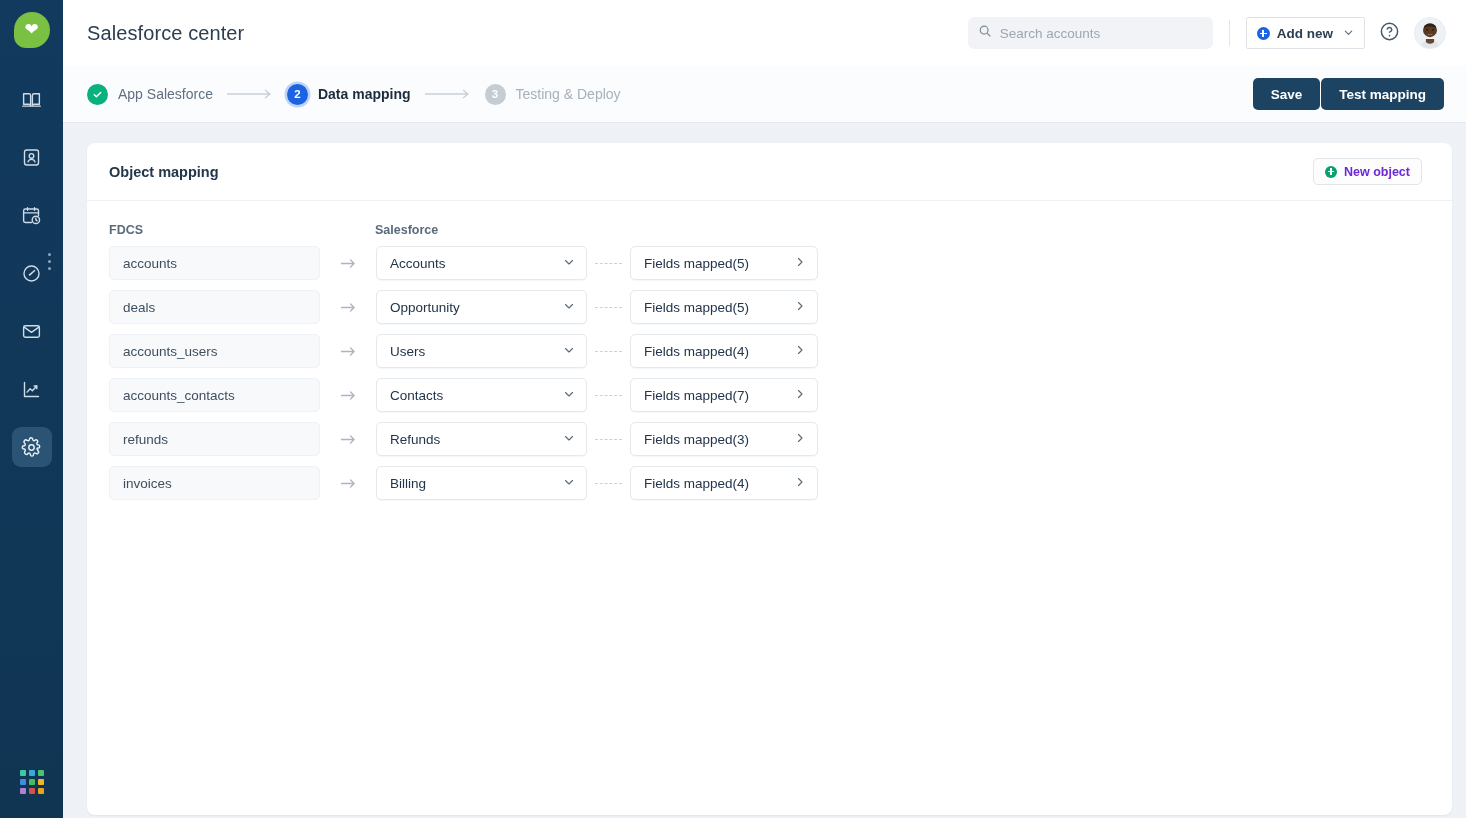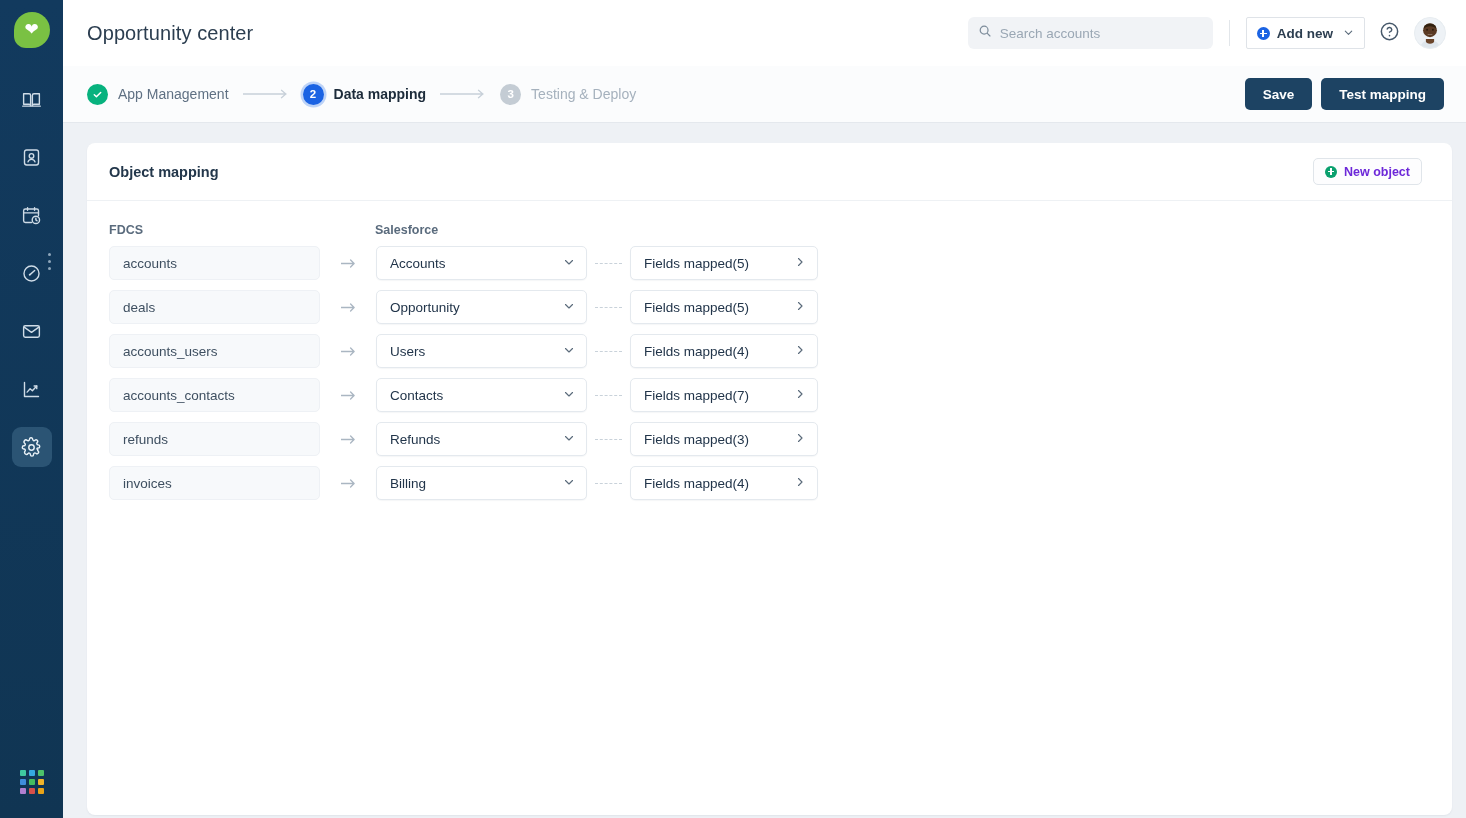--- a/index.html
+++ b/index.html
@@ -116,21 +116,21 @@
     background: #1b63e3; box-shadow: 0 0 0 2.5px #bdd3f7; font-weight: bold;
   }
   .step-circle.pending { background: #c4ccd4; font-weight: bold; }
   .step-label { font-size: 14px; color: #5f7083; }
   .step-label.current { color: #1c2b3a; font-weight: bold; }
   .step-label.pending { color: #a5b1bd; }
   .step-arrow {
     margin: 0 14px; display: flex; align-items: center; color: #c7d0d9;
   }
 
-  .stepbar-actions { margin-left: auto; display: flex; gap: 9px; }
+  .stepbar-actions { margin-left: auto; display: flex; gap: 1px; }
   .btn-dark {
     background: #1d4363; color: #ffffff; border: none; border-radius: 5px;
     height: 32px; padding: 0 18px; font-size: 13.5px; font-weight: bold; cursor: pointer;
     font-family: "Liberation Sans", sans-serif;
   }
 
   
   .content { flex: 1; padding: 20px 14px 0 24px; overflow: hidden; }
   .card {
     background: #ffffff; border-radius: 8px; height: 672px;
@@ -282,21 +282,21 @@
         <span style="background: rgb(240, 180, 41);"></span>
         <span style="background: rgb(176, 127, 208);"></span>
         <span style="background: rgb(216, 80, 74);"></span>
         <span style="background: rgb(232, 163, 23);"></span>
       </div>
   </nav>
 
   <div class="main">
 
     <header class="topbar">
-      <div class="page-title">Opportunity center</div>
+      <div class="page-title">Salesforce center</div>
 
       <div class="topbar-right">
         <div class="search-box">
           <span>
             <svg width="14" height="14" viewBox="0 0 24 24" fill="none" stroke="#7d8c9b" stroke-width="2.1" stroke-linecap="round">
               <circle cx="10.5" cy="10.5" r="6.7"></circle>
                 <path d="m16 16 4.5 4.5"></path>
             </svg>
           </span>
           <input type="text" placeholder="Search accounts" style="">
@@ -341,21 +341,21 @@
 
     <div class="stepbar">
       <div class="steps">
 
         <div class="step">
           <div class="step-circle done">
             <svg width="11" height="11" viewBox="0 0 24 24" fill="none" stroke="#fff" stroke-width="3.2" stroke-linecap="round" stroke-linejoin="round">
                 <path d="m5 12.5 4.6 4.5L19 7.5"></path>
               </svg>
           </div>
-          <span class="step-label">App Management</span>
+          <span class="step-label">App Salesforce</span>
         </div>
 
         <span class="step-arrow">
           <svg width="46" height="10" viewBox="0 0 46 10" fill="none" stroke="#c7d0d9" stroke-width="1.3" stroke-linecap="round" stroke-linejoin="round">
               <path d="M0 5h43M38.5 1.3 42.8 5l-4.3 3.7"></path>
             </svg>
         </span>
 
         <div class="step">
           <div class="step-circle current">2</div>

